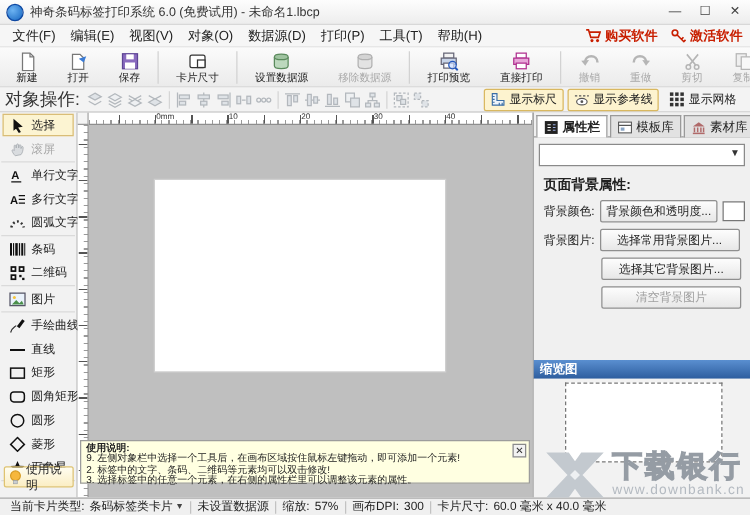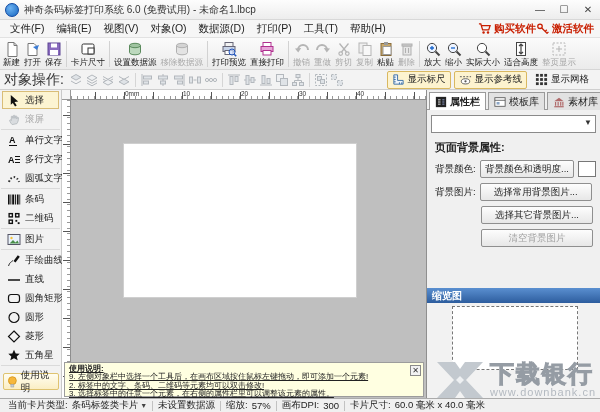--- a/index.html
+++ b/index.html
@@ -13,28 +13,28 @@
   .appicon{width:12px;height:12px;border-radius:50%;background:radial-gradient(circle at 35% 35%,#6db3f2,#1565c0);
     border:1px solid #0d47a1;margin-right:5px;flex:0 0 auto;}
   .apptitle{font-size:10px;color:#333;white-space:nowrap;}
   .winbtns{margin-left:auto;display:flex;height:100%;}
   .winbtn{width:24px;height:100%;display:flex;align-items:center;justify-content:center;
     font-size:10px;color:#444;}
   
   .menubar{position:absolute;left:0;top:20px;width:600px;height:18px;background:#f6f6f6;
     border-bottom:1px solid #e2e2e2;display:flex;align-items:center;padding-left:4px;box-sizing:border-box;}
   .menuitem{font-size:10.5px;padding:0 6px;color:#222;white-space:nowrap;}
-  .menuright{margin-left:auto;display:flex;align-items:center;gap:0;padding-right:6px;}
+  .menuright{margin-left:auto;display:flex;align-items:center;gap:10px;padding-right:6px;}
   .redlink{display:flex;align-items:center;gap:3px;font-size:10.5px;color:#c81e00;font-weight:bold;white-space:nowrap;}
   
   .toolbar1{position:absolute;left:0;top:38px;width:600px;height:32px;
     background:linear-gradient(#fbfbfb,#ebebeb);border-bottom:1px solid #d6d6d6;
     display:flex;align-items:center;padding:0 1px;box-sizing:border-box;}
   .titem{display:flex;flex-direction:column;align-items:center;justify-content:center;
-    padding:0 2px;height:30px;flex:0 0 auto;}
+    padding:0 12px;height:30px;flex:0 0 auto;}
   .titem svg{display:block;}
   .tlabel{font-size:8.5px;line-height:10px;color:#222;white-space:nowrap;}
   .titem.disabled .tlabel{color:#a8a8a8;}
   .tsep{width:1px;height:26px;background:#d2d2d2;margin:0 2px;flex:0 0 auto;}
   
   .toolbar2{position:absolute;left:0;top:70px;width:600px;height:20px;background:#f3f3f3;
     border-bottom:1px solid #cfcfcf;display:flex;align-items:center;padding:0 4px;box-sizing:border-box;}
   .oblabel{font-size:14px;color:#333;margin-right:4px;white-space:nowrap;}
   .gico{margin:0 1px;flex:0 0 auto;}
   .osep{width:1px;height:14px;background:#d5d5d5;margin:0 3px;}
@@ -64,22 +64,22 @@
     background-size:100% 7px,100% 3.5px;background-position:24px 100%,0 100%;background-repeat:no-repeat;}
   .rlabel{position:absolute;top:0;font-size:6.5px;color:#333;line-height:7px;}
   .vruler{position:absolute;left:0;top:10px;width:9px;bottom:0;background:#fff;border-right:1px solid #8e8e8e;box-sizing:border-box;
     background-image:
       repeating-linear-gradient(180deg,#555 0 1px,transparent 1px 29px),
       repeating-linear-gradient(180deg,#999 0 1px,transparent 1px 5.8px);
     background-size:7px 100%,3.5px 100%;background-position:100% 15px,100% 0;background-repeat:no-repeat;}
   .sheet{position:absolute;left:62px;top:54px;width:232px;height:153px;background:#fff;
     box-shadow:0 0 0 1px #cfcfcf;}
   
-  .helpbox{position:absolute;left:64px;top:362px;width:360px;height:35px;background:#ffffe1;
-    border:1px solid #9c9c9c;font-size:8px;line-height:8.4px;padding:2px 12px 2px 4px;box-sizing:border-box;z-index:5;color:#222;text-decoration:underline;}
+  .helpbox{position:absolute;left:64px;top:352px;width:360px;height:35px;background:#ffffe1;
+    border:1px solid #9c9c9c;font-size:8px;line-height:8.4px;padding:2px 12px 2px 4px;box-sizing:border-box;z-index:5;color:#222;}
   .helpclose{position:absolute;right:2px;top:2px;width:11px;height:11px;border:1px solid #8a8a8a;
     background:#f2f2f2;font-size:8px;line-height:9px;text-align:center;color:#333;box-sizing:border-box;}
   
   .rpanel{position:absolute;left:426px;top:90px;width:174px;height:308px;background:#f0f0f0;
     border-left:1px solid #8f8f8f;box-sizing:border-box;}
   .tabs{display:flex;gap:2px;padding:2px 0 0 2px;height:20px;border-bottom:1px solid #9a9a9a;box-sizing:border-box;}
   .tab{display:flex;align-items:center;gap:3px;padding:0 5px;font-size:10px;height:18px;
     border:1px solid #9a9a9a;border-bottom:none;background:#e2e2e2;box-sizing:border-box;white-space:nowrap;}
   .tab.active{background:#fff;font-weight:bold;}
   .combo{margin:5px 4px 2px 4px;height:18px;background:#fff;border:1px solid #8a8a8a;position:relative;box-sizing:border-box;}
@@ -522,20 +522,28 @@
       <span class="ticon">
           <svg width="14" height="13" viewBox="0 0 14 13">
             <path d="M1 7h12" stroke="#111" stroke-width="1.5"></path>
           </svg>
         </span>
       <span>直线</span>
     </div>
     <div class="tool">
       <span class="ticon">
           <svg width="14" height="13" viewBox="0 0 14 13">
+            <rect x="1.5" y="2.5" width="11" height="8" fill="none" stroke="#111" stroke-width="1.2"></rect>
+          </svg>
+        </span>
+      <span>矩形</span>
+    </div>
+    <div class="tool">
+      <span class="ticon">
+          <svg width="14" height="13" viewBox="0 0 14 13">
             <rect x="1.5" y="2.5" width="11" height="8" rx="2.5" fill="none" stroke="#111" stroke-width="1.2"></rect>
           </svg>
         </span>
       <span>圆角矩形</span>
     </div>
     <div class="tool">
       <span class="ticon">
           <svg width="14" height="13" viewBox="0 0 14 13">
             <circle cx="7" cy="6.5" r="5" fill="none" stroke="#111" stroke-width="1.2"></circle>
           </svg>

